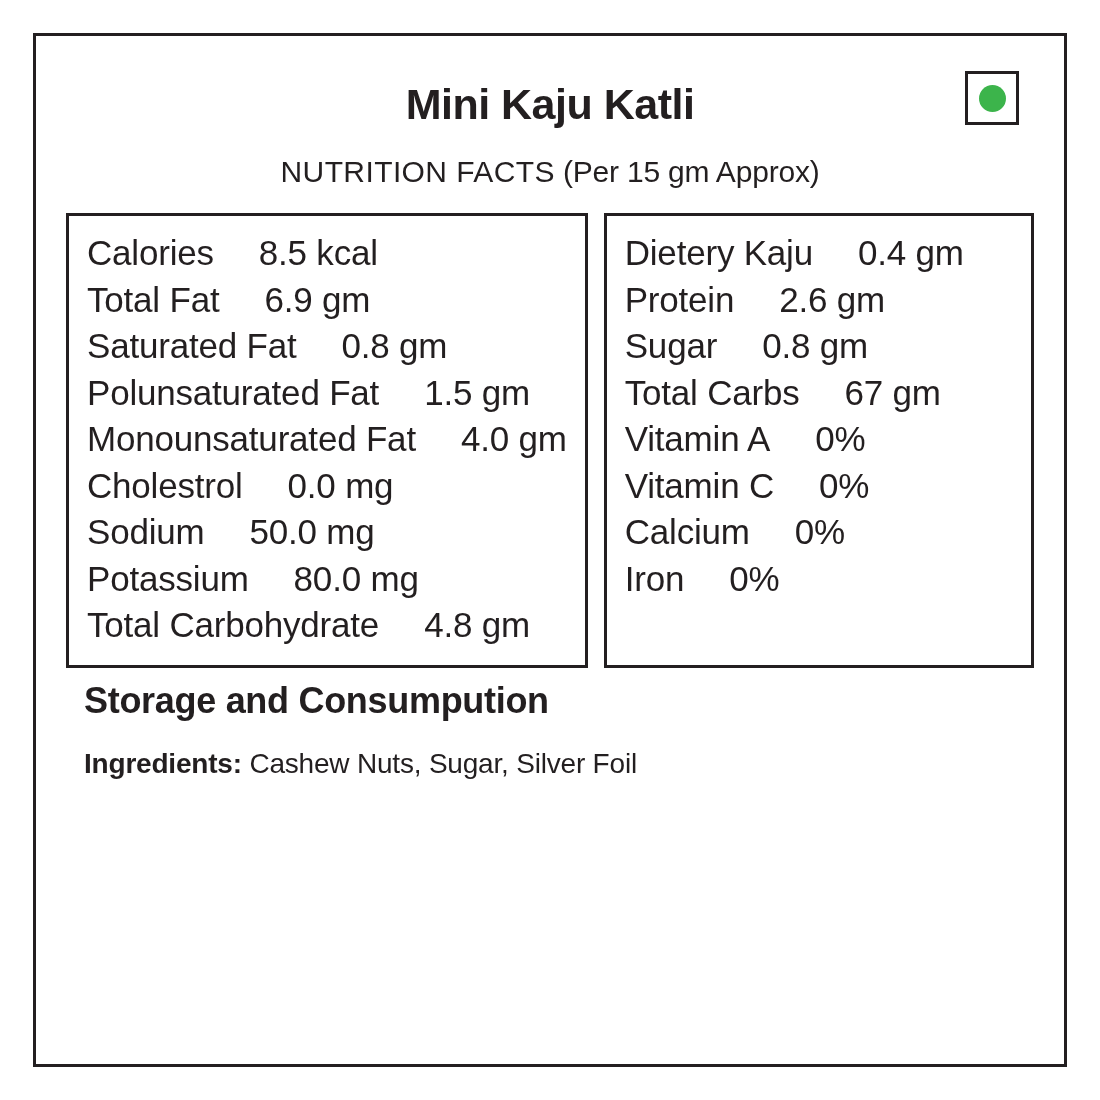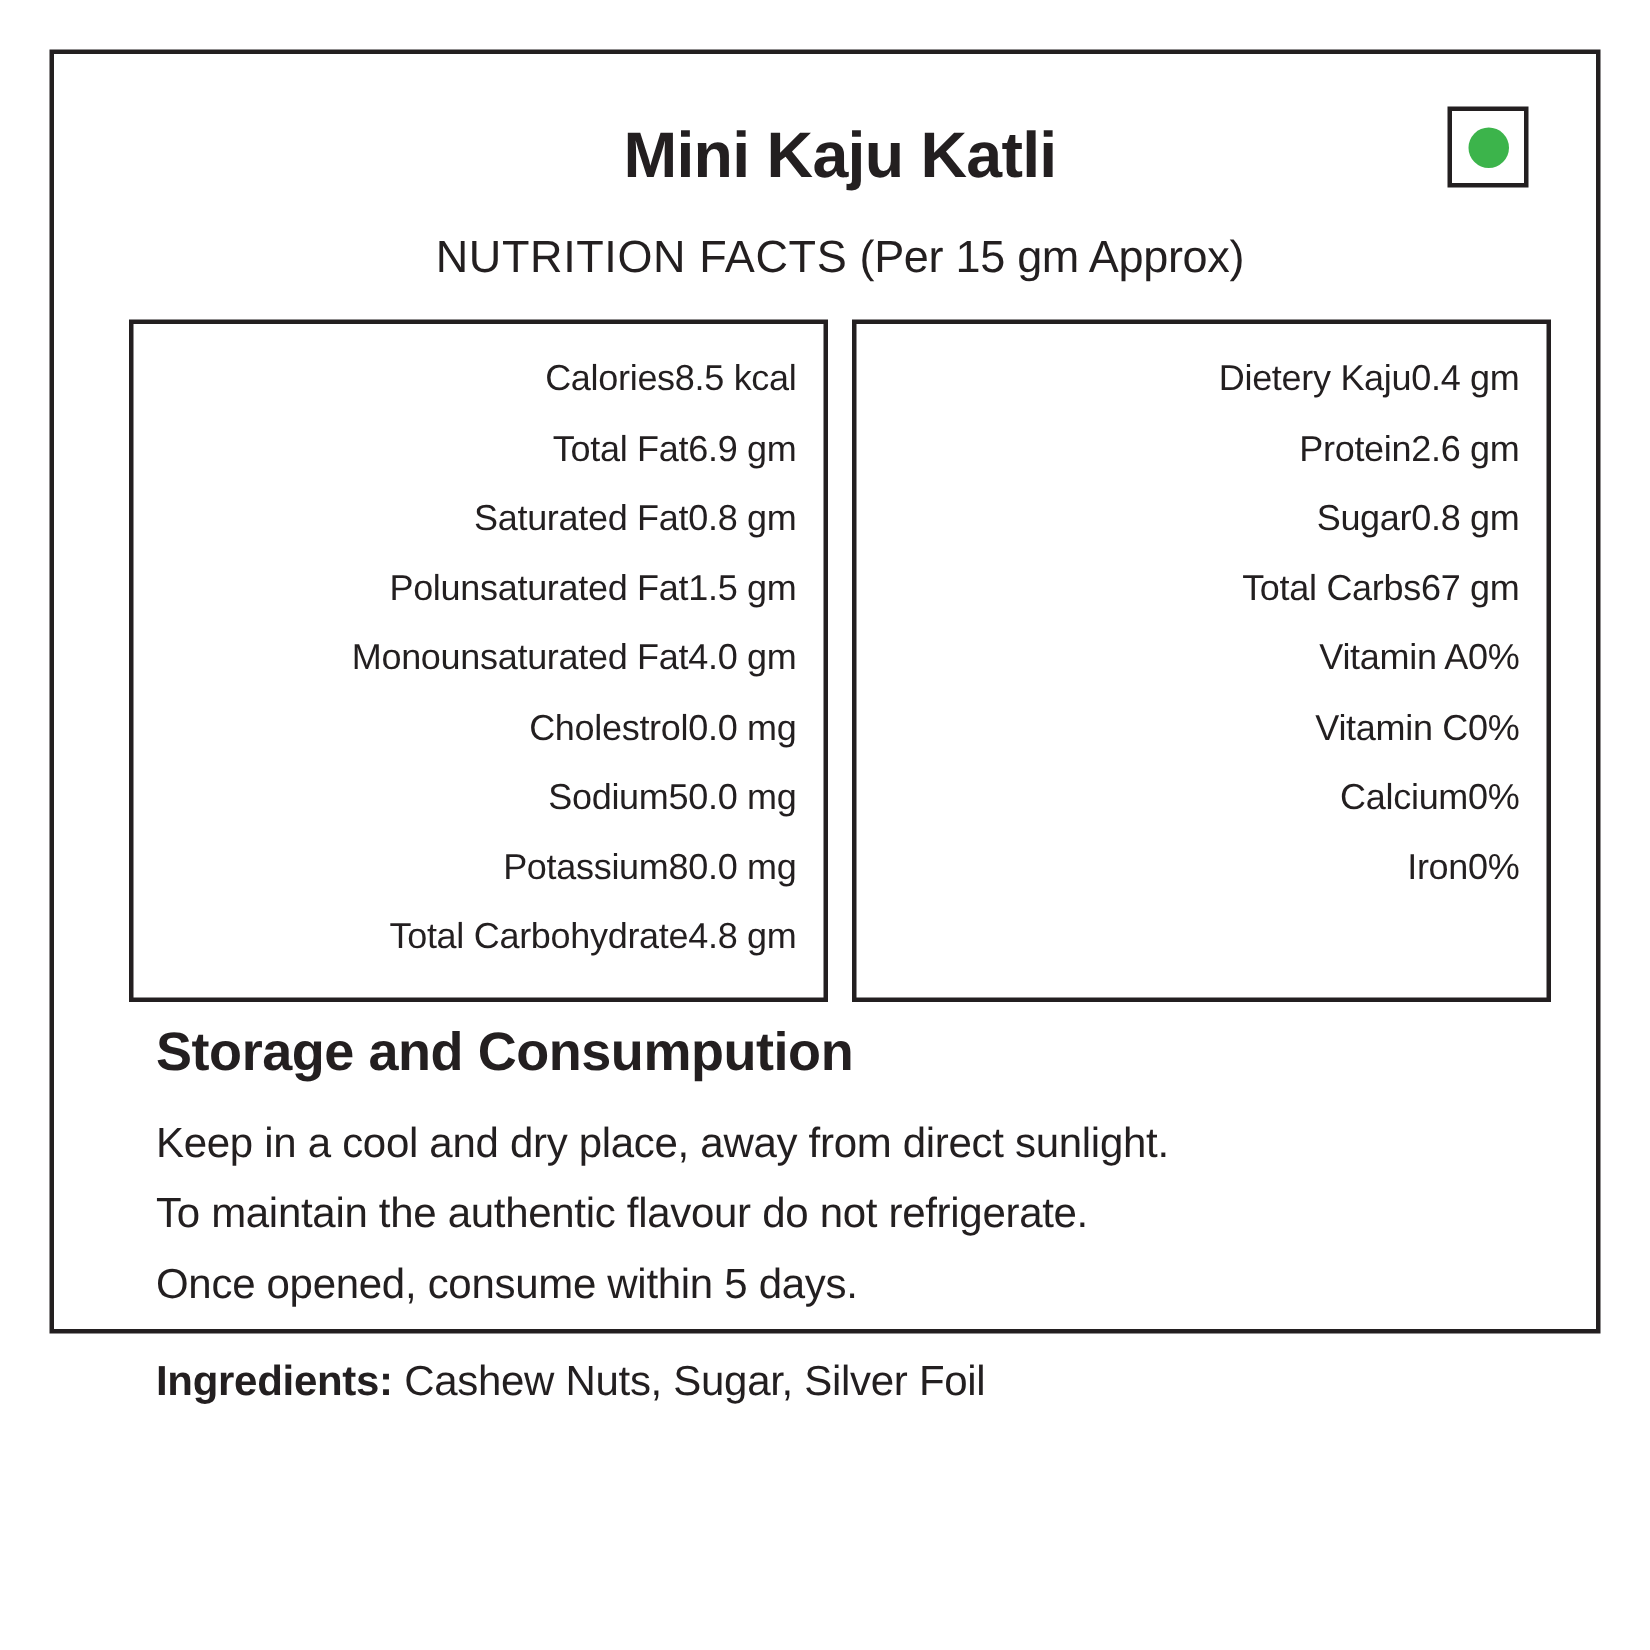--- a/index.html
+++ b/index.html
@@ -11,25 +11,24 @@
     width: 1100px;
     height: 1100px;
     font-family: "Liberation Sans", sans-serif;
     color: #231f20;
   }
   .label-card {
     position: absolute;
     left: 33px;
     top: 33px;
     width: 1034px;
-    height: 856px;
+    height: 1034px;
     box-sizing: border-box;
     border: 3px solid #231f20;
     background: #ffffff;
-    padding-left: 20px;
   }
   .veg-mark {
     position: absolute;
     right: 45px;
     top: 35px;
     width: 54px;
     height: 54px;
     box-sizing: border-box;
     border: 3px solid #231f20;
     display: flex;
@@ -66,25 +65,26 @@
     margin: 24px 30px 0 30px;
   }
   .nut-table {
     flex: 1;
     box-sizing: border-box;
     border: 3px solid #231f20;
     padding: 14px 18px 16px 18px;
   }
   .nut-row {
     display: flex;
-    justify-content: flex-end;
+    justify-content: flex-start;
     align-items: baseline;
-    font-size: 24px;
+    font-size: 35px;
     line-height: 46.5px;
     white-space: nowrap;
+    gap: 45px;
   }
   .nut-row .nm { letter-spacing: -0.2px; }
   .nut-row .val { letter-spacing: -0.2px; }
   .footnote {
     margin: 22px 34px 0 34px;
     font-size: 27px;
     line-height: 47px;
     text-align: center;
     letter-spacing: -0.2px;
   }
@@ -198,23 +198,18 @@
         <span class="nm">Iron</span>
         <span class="val">0%</span>
       </div>
     </div>
 
   </div>
 
 
   <div class="section-head">Storage and Consumpution</div>
 
-  <div class="storage-lines">
-    <div>Keep in a cool and dry place, away from direct sunlight.</div>
-    <div>To maintain the authentic flavour do not refrigerate.</div>
-    <div>Once opened, consume within 5 days.</div>
-  </div>
 
   <div class="ingredients">
     <b>Ingredients:</b><span> Cashew Nuts, Sugar, Silver Foil</span>
   </div>
 
 </div>
 
 </body></html>

